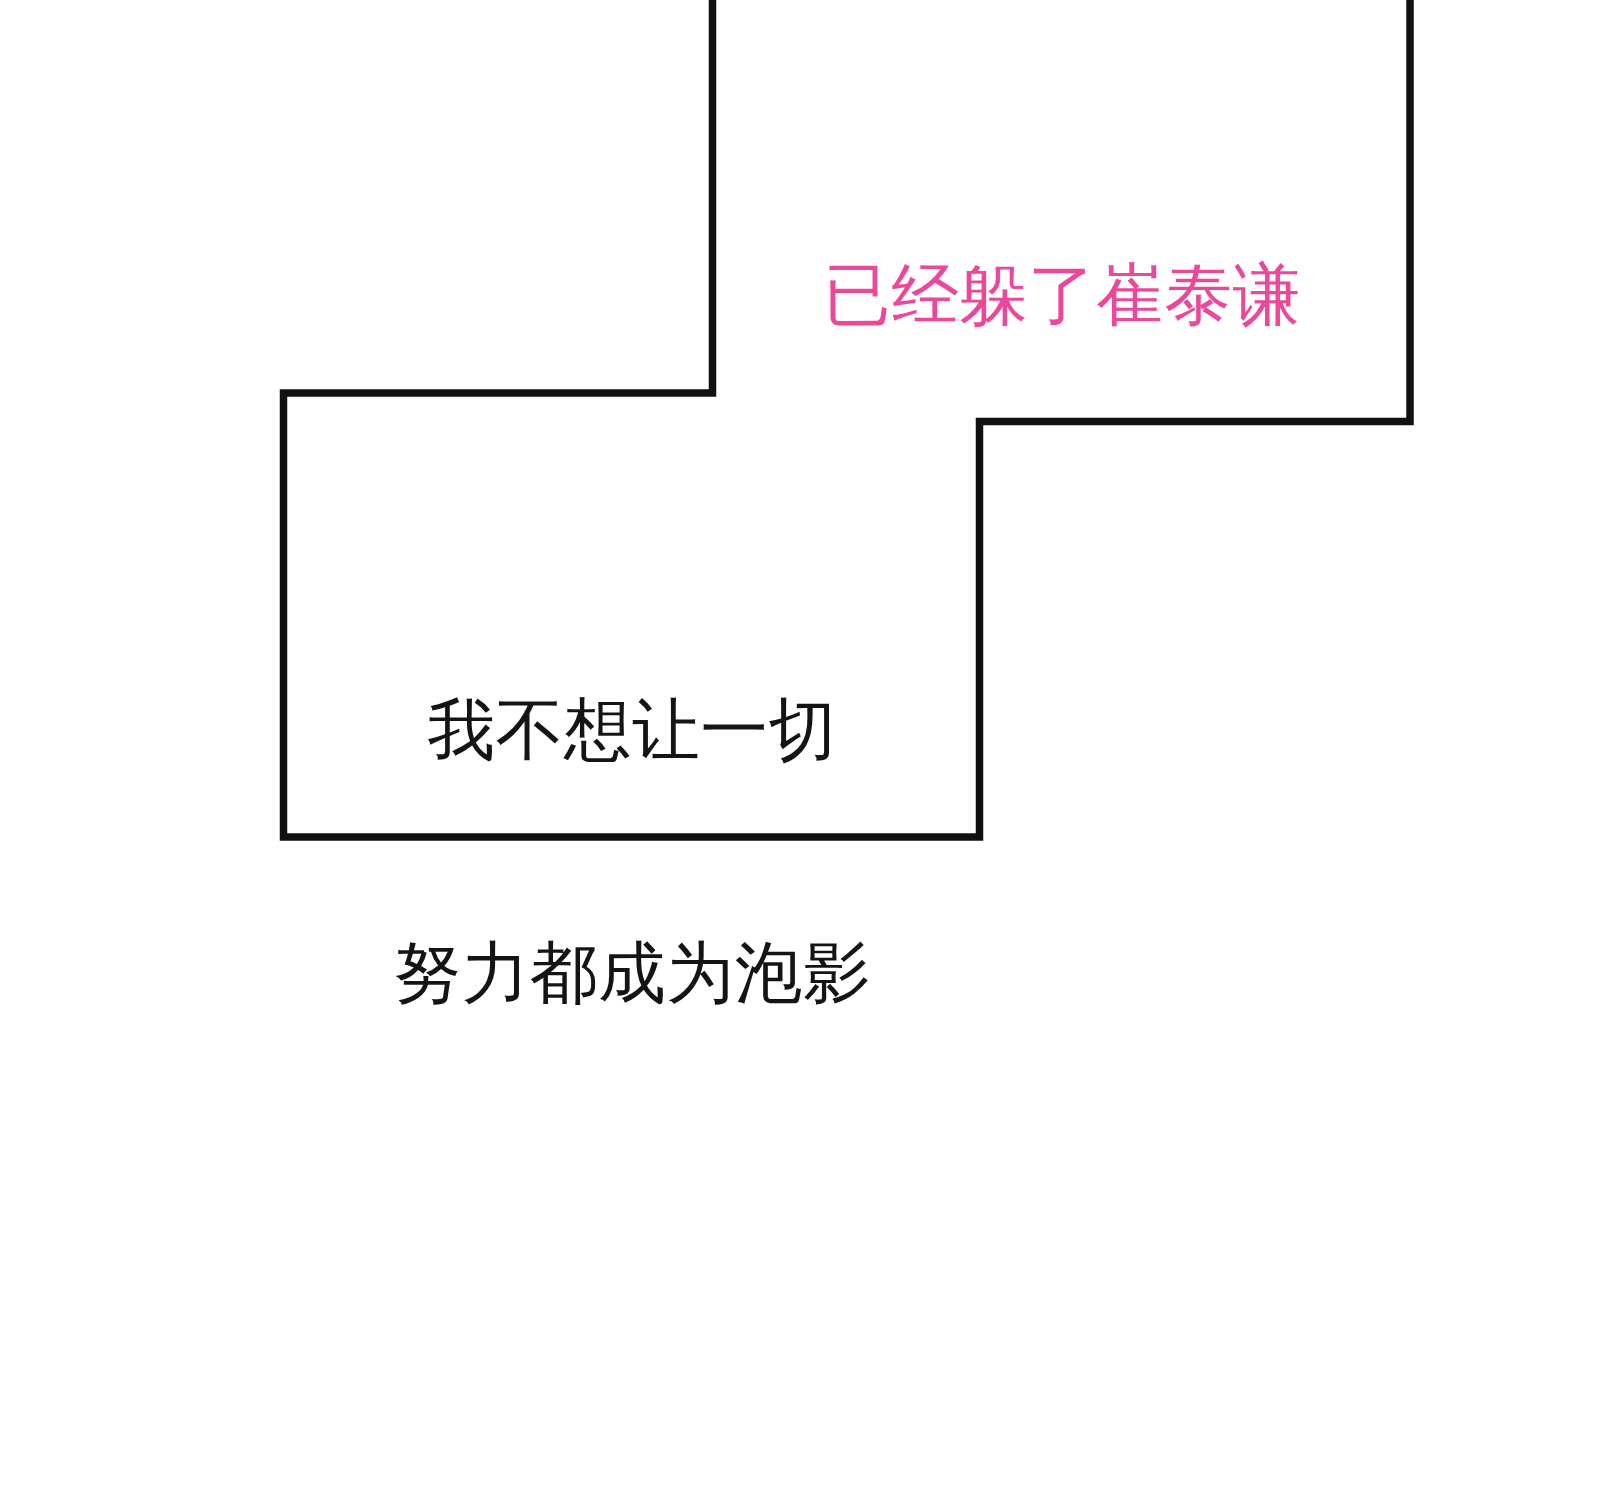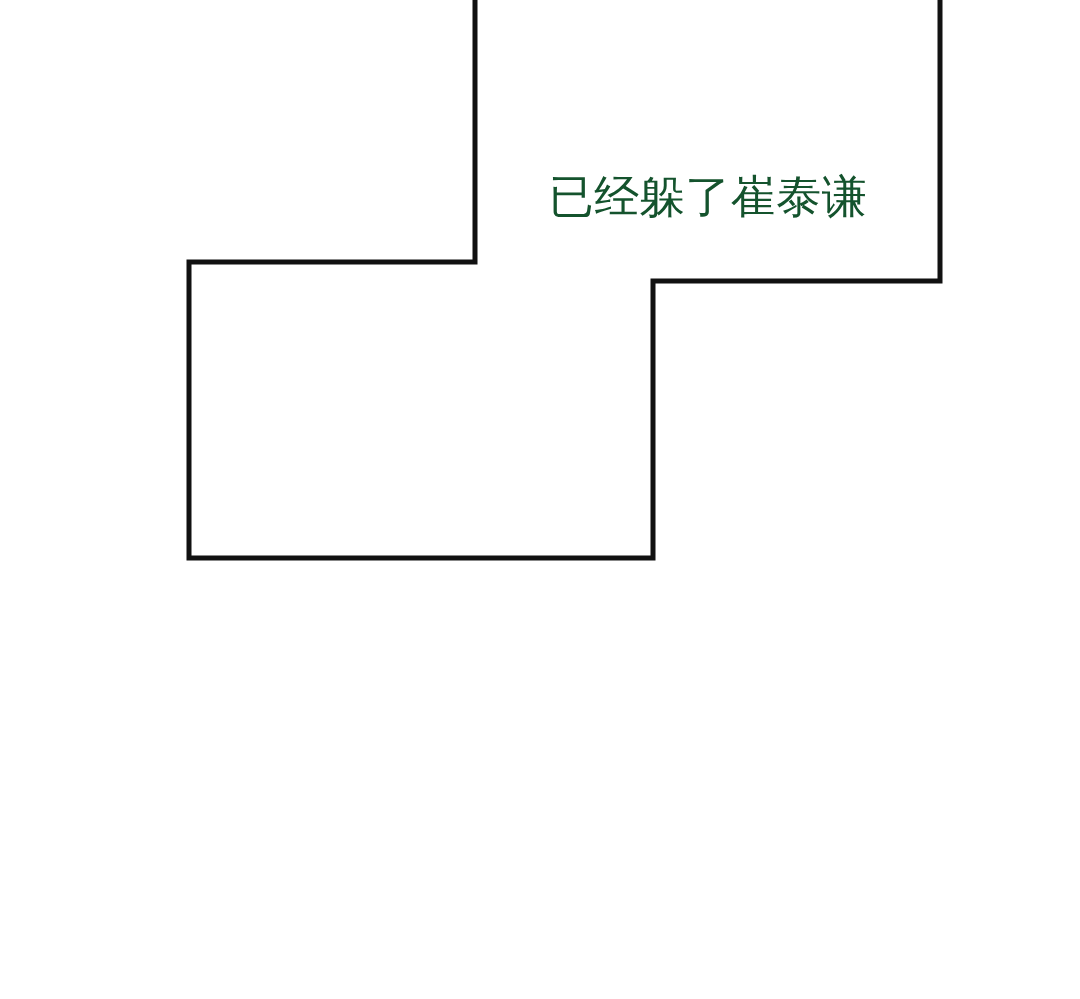--- a/index.html
+++ b/index.html
@@ -53,20 +53,22 @@
 </style>
 </head>
 <body style="background: rgb(255, 255, 255);">
 
 <div id="page" style="background: rgb(255, 255, 255);">
 
   <svg id="panel-lines" viewBox="0 0 1080 999" preserveAspectRatio="none">
     <path id="panel-outline-path" fill="none" stroke="#111111" stroke-width="5" stroke-linecap="square" stroke-linejoin="miter" d="M 475 0 L 475 262 L 189 262 L 189 558 L 653 558 L 653 281 L 940 281 L 940 0"></path>
   </svg>
 
-  <div class="caption" id="caption-upper" style="color: #14532d; font-size: 45px; line-height: 54px;">
+  <div class="caption" id="caption-upper" style="color: #ec4899; font-size: 45px; line-height: 54px;">
     <span class="line">已经躲了崔泰谦</span>
   </div>
 
   <div class="caption" id="caption-lower" style="color: rgb(20, 20, 20); font-size: 45px; line-height: 54px;">
+    <span class="line">我不想让一切</span>
+    <span class="line">努力都成为泡影</span>
   </div>
 
 </div>
 
 </body></html>

